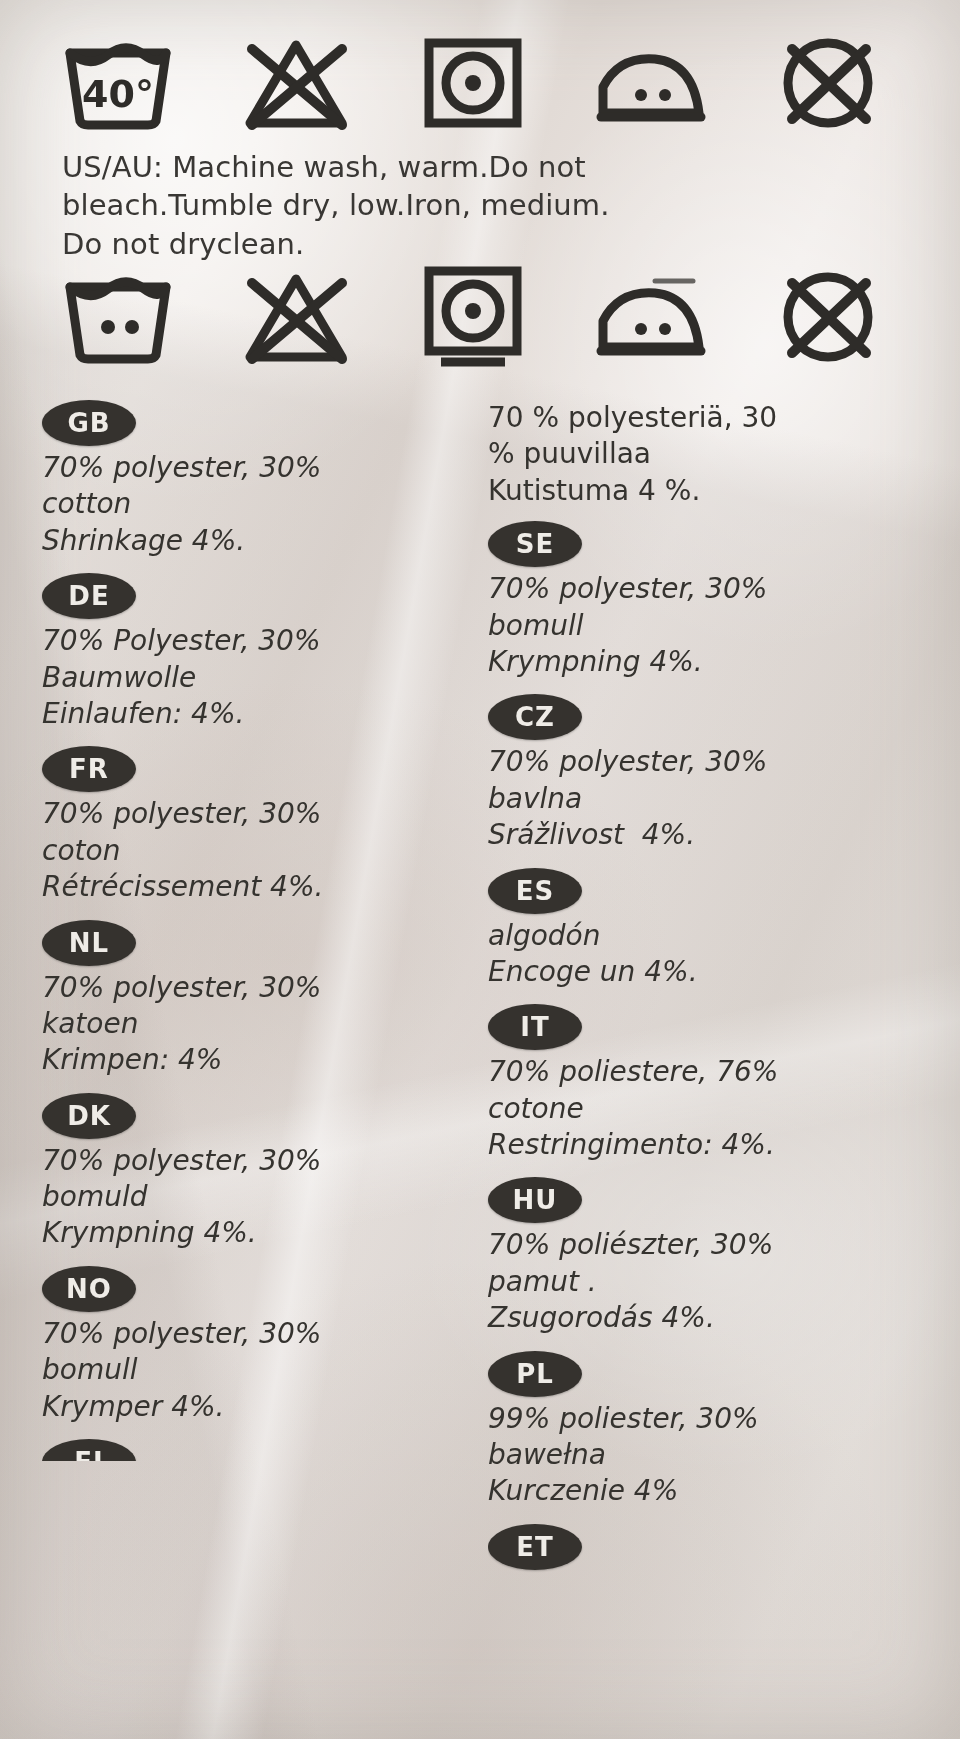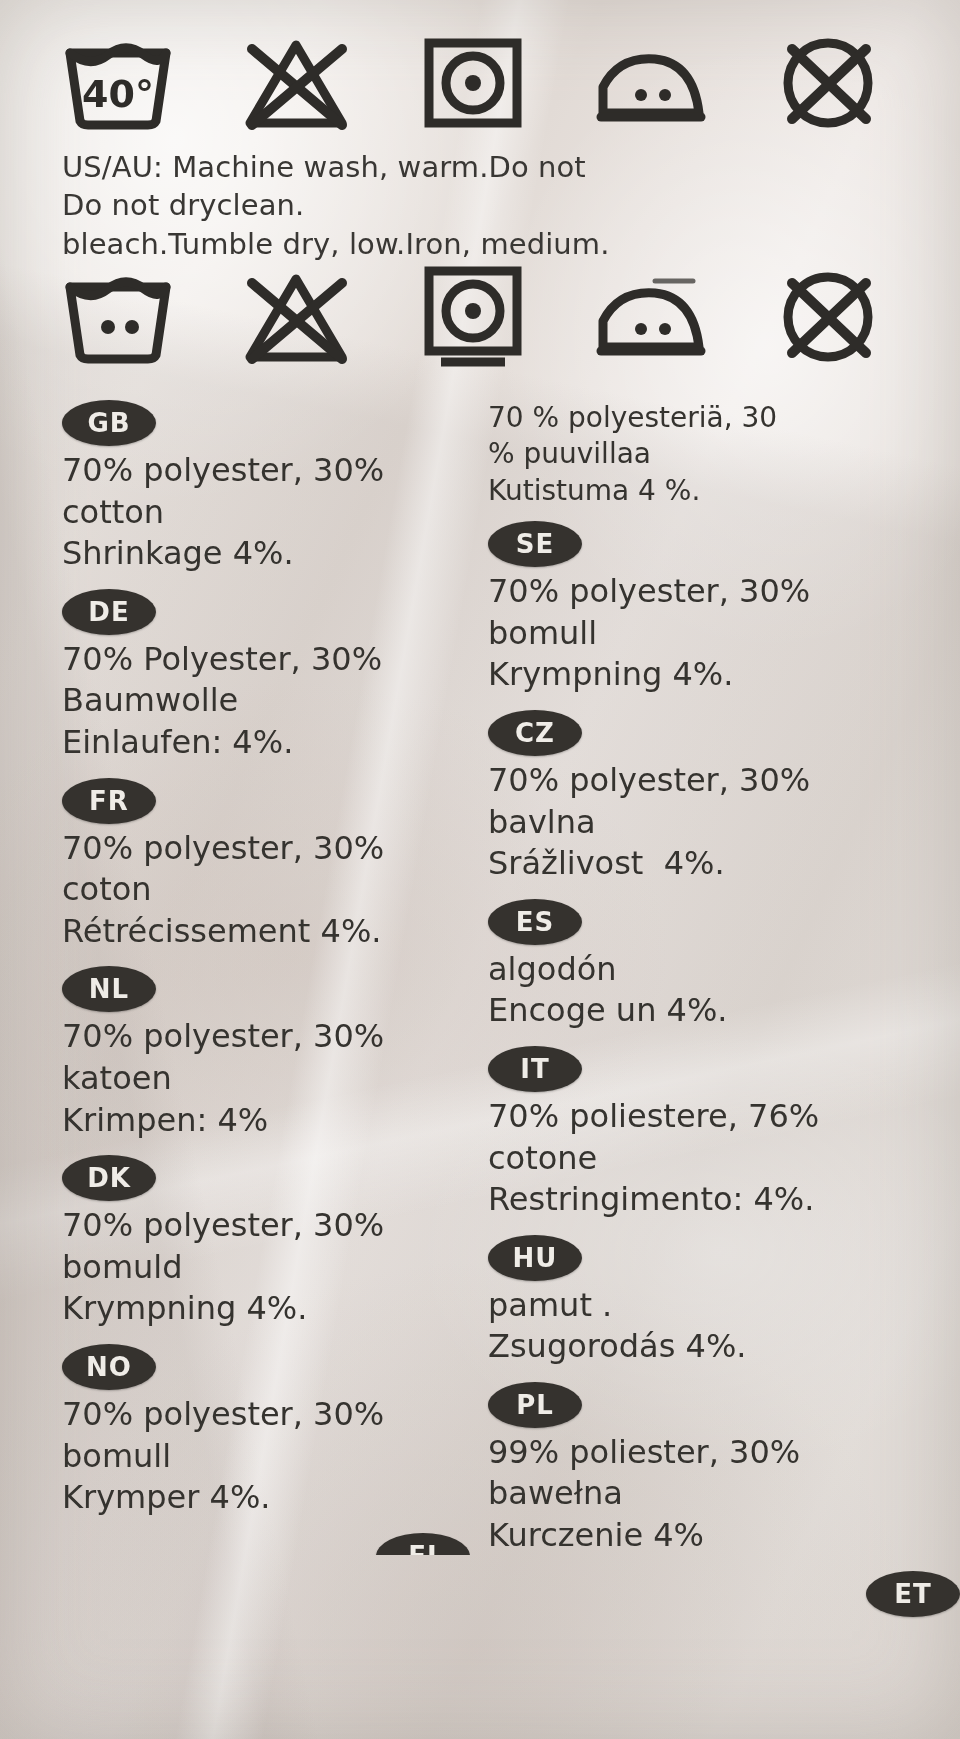--- a/index.html
+++ b/index.html
@@ -92,21 +92,21 @@
   #columns {
     position: absolute;
     top: 400px;
     left: 0;
     width: 960px;
     display: flex;
   }
   .col {
     box-sizing: border-box;
   }
-  #col-left { width: 470px; padding-left: 62px; }
+  #col-left { width: 470px; padding-left: 42px; }
   #col-right { width: 490px; padding-left: 18px; }
 
   .lang-block {
     margin-bottom: 14px;
   }
   .badge {
     display: inline-flex;
     align-items: center;
     justify-content: center;
     min-width: 74px;
@@ -115,37 +115,38 @@
     border-radius: 50%/50%;
     background: #35322e;
     color: #efece7;
     font-size: 26px;
     font-weight: bold;
     letter-spacing: 1px;
     margin-bottom: 4px;
     box-shadow: 0 1px 2px rgba(0,0,0,0.25);
   }
   .lines {
-    font-size: 32px;
+    font-size: 28px;
     line-height: 1.3;
     color: #35332f;
+    font-style: italic;
   }
   .lines div { white-space: pre; }
 
   
   #right-lead {
     font-size: 28px;
     line-height: 1.3;
     color: #35332f;
     margin-bottom: 12px;
   }
   #right-lead div { white-space: pre; }
 
   
-  .cropped { overflow: hidden; text-align: right; }
+  .cropped { overflow: hidden; }
 </style>
 </head>
 <body>
 
 <div id="label">
   <div class="content">
 
     <div class="symbol-row" id="symbol-row-1">
 
       <div class="symbol">
@@ -185,22 +186,22 @@
         <svg width="108" height="92" viewBox="0 0 108 92">
           <circle cx="54" cy="46" r="40" fill="none" stroke="#2e2c29" stroke-width="9"></circle>
           <line x1="18" y1="12" x2="92" y2="82" stroke="#2e2c29" stroke-width="10" stroke-linecap="round"></line>
           <line x1="92" y1="12" x2="18" y2="82" stroke="#2e2c29" stroke-width="10" stroke-linecap="round"></line>
         </svg>
       </div>
     </div>
 
     <div id="care-text">
       <div>US/AU: Machine wash, warm.Do not</div>
+      <div>bleach.Tumble dry, low.Iron, medium.</div>
       <div>Do not dryclean.</div>
-      <div>bleach.Tumble dry, low.Iron, medium.</div>
     </div>
 
     <div class="symbol-row" id="symbol-row-2">
 
       <div class="symbol">
         <svg width="108" height="96" viewBox="0 0 108 96">
           <path d="M6 18 L102 18 L92 86 Q90 90 84 90 L24 90 Q18 90 16 86 Z" fill="none" stroke="#2e2c29" stroke-width="9" stroke-linejoin="round"></path>
           <path d="M6 18 Q26 34 44 20 Q62 6 80 20 Q96 32 102 18" fill="none" stroke="#2e2c29" stroke-width="9" stroke-linejoin="round" stroke-linecap="round"></path>
           <circle cx="44" cy="58" r="7" fill="#2e2c29"></circle>
           <circle cx="68" cy="58" r="7" fill="#2e2c29"></circle>
@@ -347,20 +348,21 @@
           <div class="lines">
             <div>70% poliestere, 76%</div>
             <div>cotone</div>
             <div>Restringimento: 4%.</div>
           </div>
         </div>
 
         <div class="lang-block">
           <div class="badge">HU</div>
           <div class="lines">
+            <div>70% poliészter, 30%</div>
             <div>pamut .</div>
             <div>Zsugorodás 4%.</div>
           </div>
         </div>
 
         <div class="lang-block">
           <div class="badge">PL</div>
           <div class="lines">
             <div>99% poliester, 30%</div>
             <div>bawełna</div>

